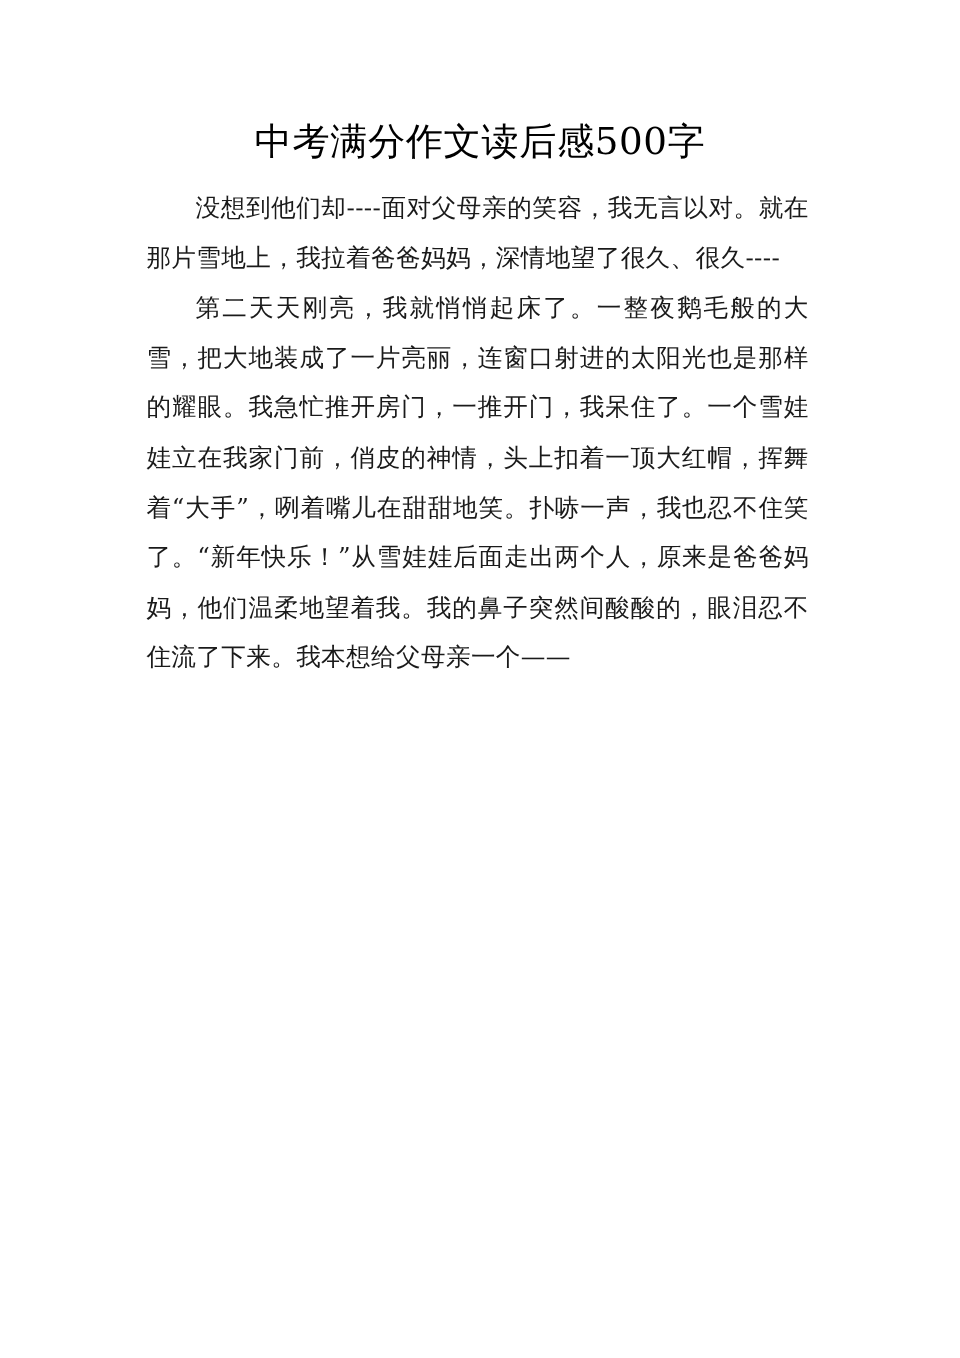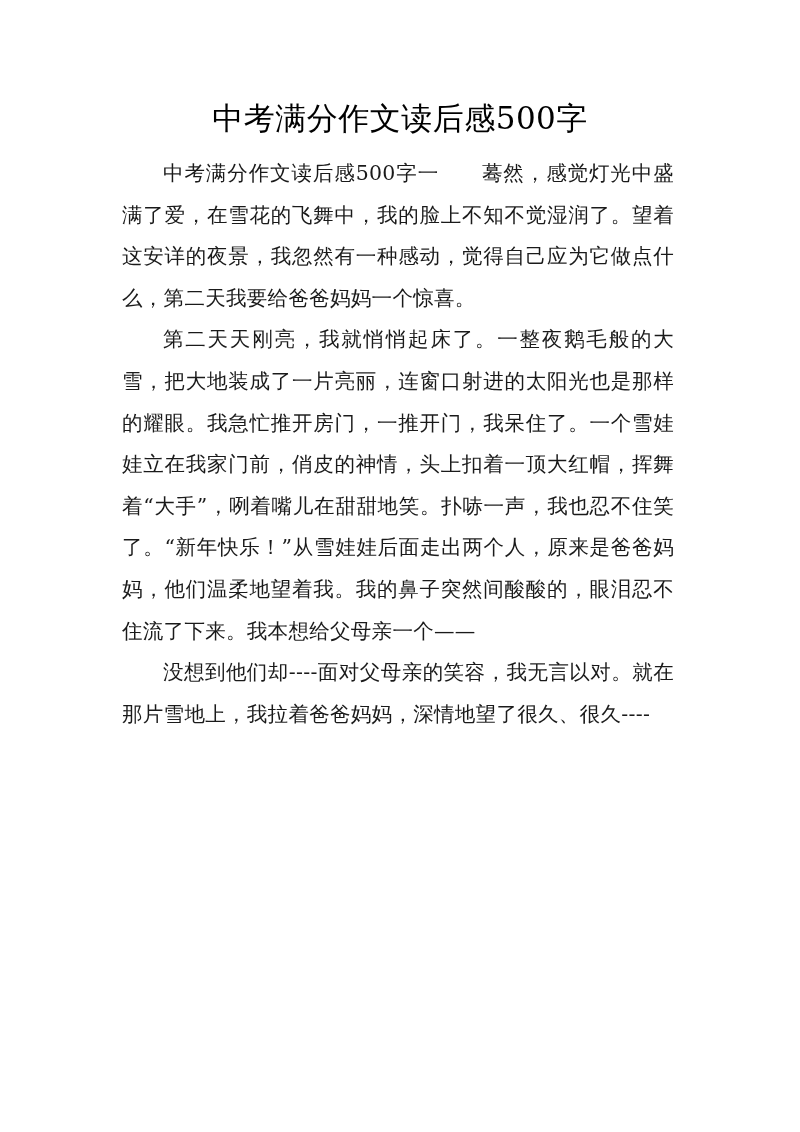--- a/index.html
+++ b/index.html
@@ -53,17 +53,16 @@
       letter-spacing: 0.3px;
       color: #1a1a1a;
     }
   </style>
 </head>
 <body>
 
 <div class="page">
   <h1 class="title">中考满分作文读后感500字</h1>
   <div class="body-text">
-    <p class="para">中考满分作文读后感500字一　　蓦然，感觉灯光中盛满了爱，在雪花的飞舞中，我的脸上不知不觉湿润了。望着这安详的夜景，我忽然有一种感动，觉得自己应为它做点什么，第二天我要给爸爸妈妈一个惊喜。</p>
+    <p class="para">没想到他们却----面对父母亲的笑容，我无言以对。就在那片雪地上，我拉着爸爸妈妈，深情地望了很久、很久----</p>
     <p class="para">第二天天刚亮，我就悄悄起床了。一整夜鹅毛般的大雪，把大地装成了一片亮丽，连窗口射进的太阳光也是那样的耀眼。我急忙推开房门，一推开门，我呆住了。一个雪娃娃立在我家门前，俏皮的神情，头上扣着一顶大红帽，挥舞着“大手”，咧着嘴儿在甜甜地笑。扑哧一声，我也忍不住笑了。“新年快乐！”从雪娃娃后面走出两个人，原来是爸爸妈妈，他们温柔地望着我。我的鼻子突然间酸酸的，眼泪忍不住流了下来。我本想给父母亲一个——</p>
-    <p class="para">没想到他们却----面对父母亲的笑容，我无言以对。就在那片雪地上，我拉着爸爸妈妈，深情地望了很久、很久----</p>
   </div>
 </div>
 
 </body></html>

